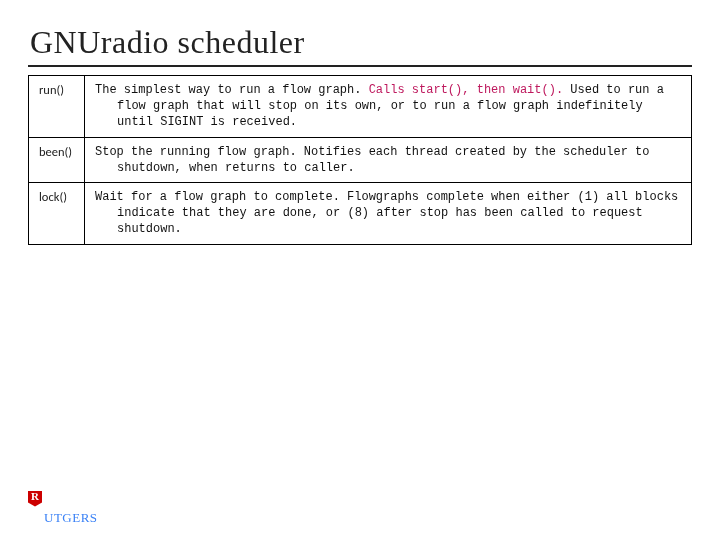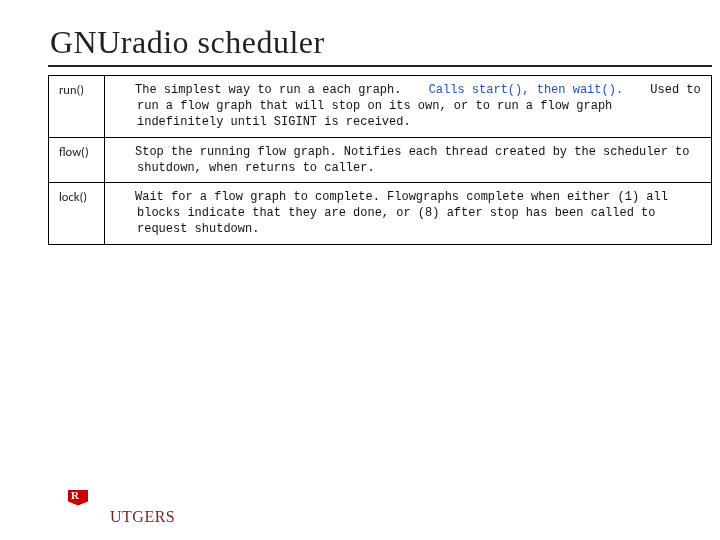--- a/index.html
+++ b/index.html
@@ -1,15 +1,15 @@
 <!DOCTYPE html>
 <html><head>
 <meta charset="utf-8">
 <style>
-  * { box-sizing: border-box; padding-left: 20px; }
+  * { box-sizing: border-box; }
   body {
     margin: 0;
     padding: 0;
     width: 720px;
     height: 540px;
     background: #fff;
     font-family: Georgia, 'Times New Roman', serif;
     position: relative;
     overflow: hidden;
   }
@@ -45,21 +45,21 @@
     font-family: Calibri, Arial, sans-serif;
     font-size: 12.5px;
     color: #222;
   }
   td.desc {
     line-height: 1.35;
     padding-left: 10px;
     text-indent: -22px;
     padding-left: 32px;
   }
-  td.desc .hl { color: #1d4ed8; }
+  td.desc .hl { color: #be185d; }
   .logo {
     position: absolute;
     left: 28px;
     bottom: 14px;
     display: flex;
     align-items: center;
     gap: 2px;
   }
   .logo .shield {
     width: 14px;
@@ -69,45 +69,45 @@
     position: relative;
   }
   .logo .shield::after {
     content: "R";
     position: absolute;
     top: -1px; left: 3px;
     color: #fff;
     font: bold 11px Georgia, serif;
   }
   .logo .word {
-    color: #7f1d1d;
+    color: #3b82f6;
     font-family: Georgia, serif;
-    font-size: 16px;
+    font-size: 13px;
     letter-spacing: 0.5px;
     font-variant: small-caps;
     margin-top: 39px;
   }
 </style>
 </head>
 <body>
 
 <div class="title">GNUradio scheduler</div>
 <div class="title-underline"></div>
 
 <div class="table-wrap">
   <table>
     <tbody>
       <tr>
         <td class="method">run()</td>
         <td class="desc">
-          <span>The simplest way to run a each graph. </span><span class="hl">Calls start(), then wait().</span><span> Used to run a flow graph that will stop on its own, or to run a flow graph indefinitely until SIGINT is received.</span>
+          <span>The simplest way to run a flow graph. </span><span class="hl">Calls start(), then wait().</span><span> Used to run a flow graph that will stop on its own, or to run a flow graph indefinitely until SIGINT is received.</span>
         </td>
       </tr>
       <tr>
-        <td class="method">flow()</td>
+        <td class="method">been()</td>
         <td class="desc">
           <span>Stop the running flow graph. Notifies each thread created by the scheduler to shutdown, when returns to caller.</span><span class="hl"></span><span></span>
         </td>
       </tr>
       <tr>
         <td class="method">lock()</td>
         <td class="desc">
           <span>Wait for a flow graph to complete. Flowgraphs complete when either (1) all blocks indicate that they are done, or (8) after stop has been called to request shutdown.</span><span class="hl"></span><span></span>
         </td>
       </tr>

